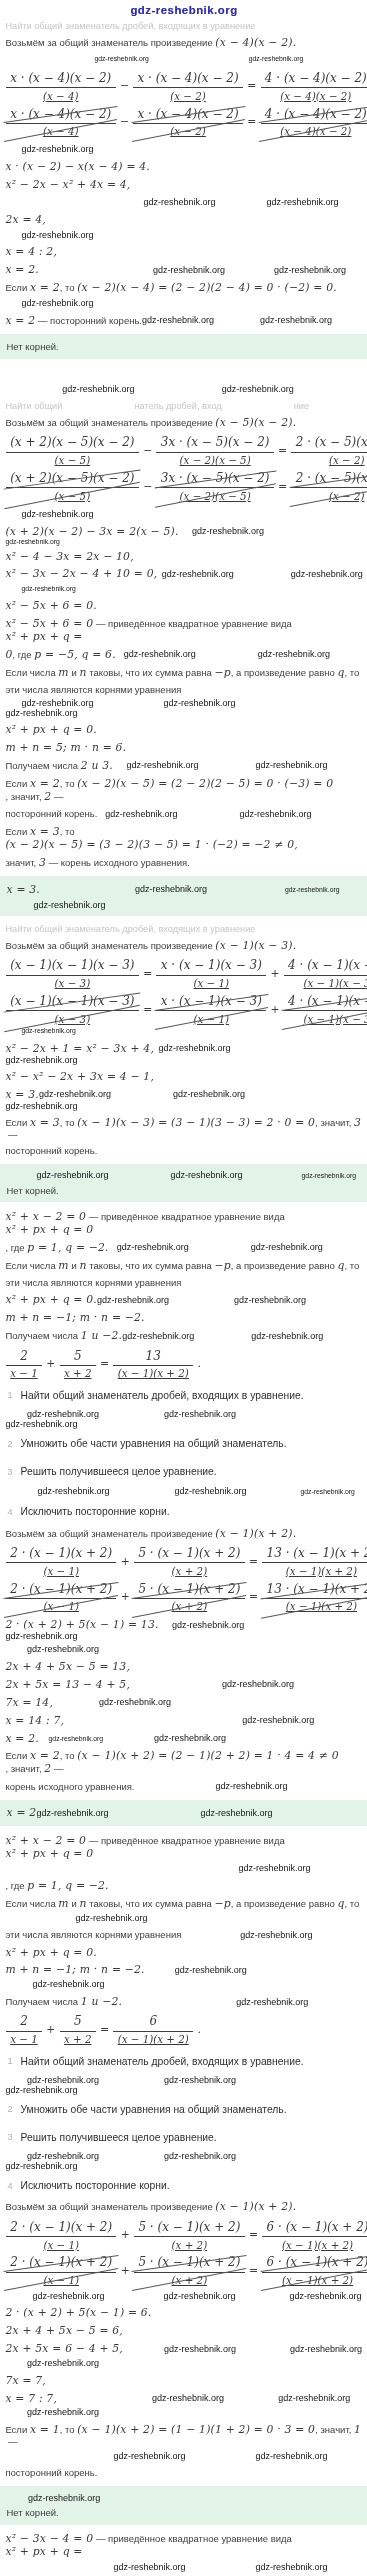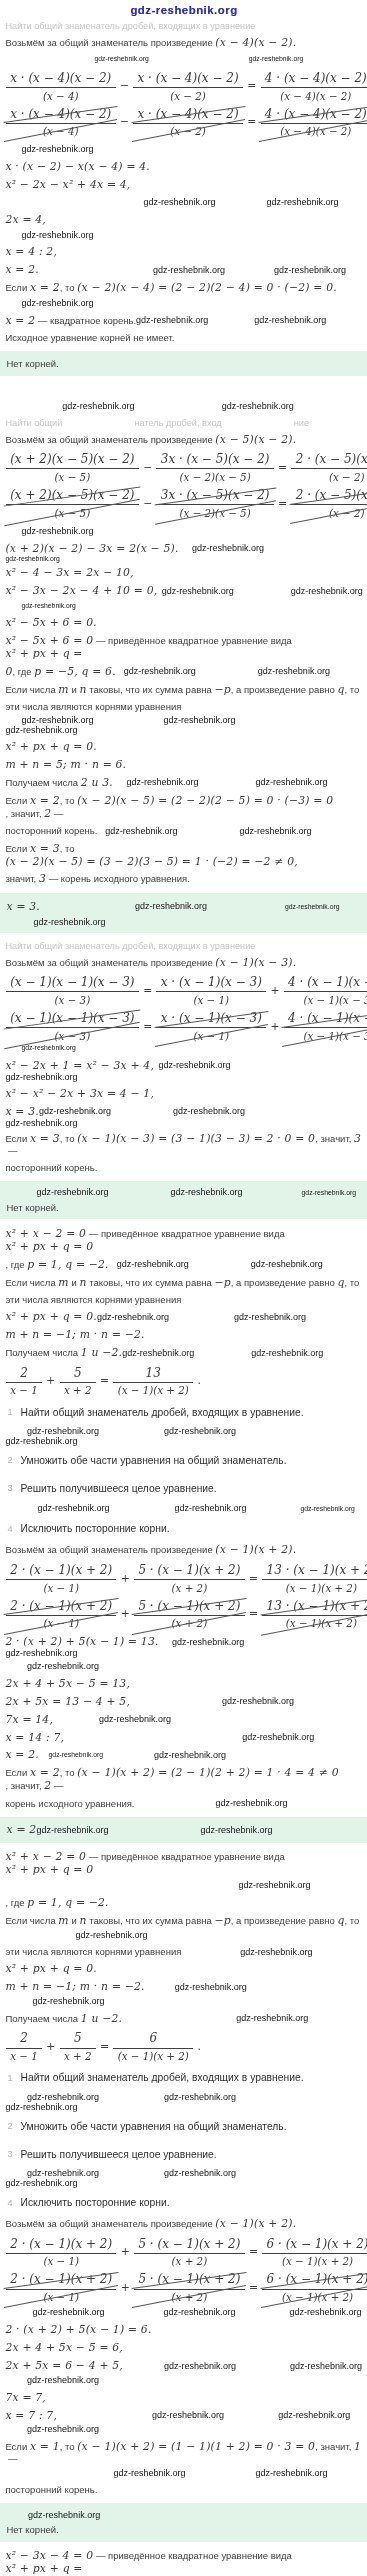--- a/index.html
+++ b/index.html
@@ -19,21 +19,21 @@
   .spacer{display:inline-block;height:0.5px;flex:none;}
   .brk{flex-basis:100%;height:4.3px;}
   .hl{background:#e2f3e8;margin:7.6px -4.3px;padding:6.5px 6.5px;}
   .li{margin:8.7px 0;}
   .linum{color:#b2b2b2;font-size:9.2px;flex:none;width:13px;padding-left:3.2px;}
   .litext{font-family:"Liberation Sans",sans-serif;font-size:10.3px;color:#2f2f2f;text-align:center;}
   .fraceq{display:flex;align-items:center;margin:2.2px 0;flex-wrap:nowrap;}
   .frac{display:inline-block;text-align:center;margin:1.1px 1.6px;flex:none;
         font-family:"DejaVu Serif",serif;font-style:italic;color:#3a3a3a;}
   .num{display:block;font-size:12px;padding:0.5px 4.3px 2.2px 4.3px;border-bottom:0.9px solid #3f3f3f;white-space:nowrap;}
-  .den{display:block;font-size:10.3px;padding:1.6px 4.3px 0 4.3px;white-space:nowrap;}
+  .den{display:block;font-size:10.3px;padding:1.6px 4.3px 0 4.3px;white-space:nowrap;text-decoration:underline;}
   .op,.end{font-family:"DejaVu Serif",serif;font-size:10.8px;color:#3a3a3a;margin:0 2.7px;flex:none;}
   .struck .num,.struck .den{position:relative;}
   .struck .num::after,.struck .den::after{content:"";position:absolute;left:-2.7px;right:-2.7px;top:50%;
         border-top:0.9px solid #565656;transform:rotate(-8deg);}
   .struck .den::after{transform:rotate(-11deg);}
 </style>
 </head>
 <body>
 
 <div class="logo">gdz-reshebnik.org</div>
@@ -122,27 +122,24 @@
       <span class="math">x = 2</span>
       <span class="ru">, то </span>
       <span class="math">(x − 2)(x − 4) = (2 − 2)(2 − 4) = 0 · (−2) = 0.</span>
     </div>
     <div class="line" style="margin-top: -2.2px;">
       <span class="spacer" style="width: 16px;"></span>
       <span class="wm">gdz-reshebnik.org</span>
     </div>
     <div class="line">
       <span class="math">x = 2</span>
-      <span class="ru"> — квадратное корень.</span>
+      <span class="ru"> — посторонний корень.</span>
       <span class="wm">gdz-reshebnik.org</span>
       <span class="spacer" style="width: 46px;"></span>
       <span class="wm">gdz-reshebnik.org</span>
-    </div>
-    <div class="line">
-      <span class="ru">Исходное уравнение корней не имеет.</span>
     </div>
     <div class="line hl">
       <span class="ru">Нет корней.</span>
     </div>
     <div class="line">
       <span class="fd">Найти общий</span>
       <span class="wm">gdz-reshebnik.org</span>
       <span class="fd">натель дробей, вход</span>
       <span class="wm">gdz-reshebnik.org</span>
       <span class="fd">ние</span>

